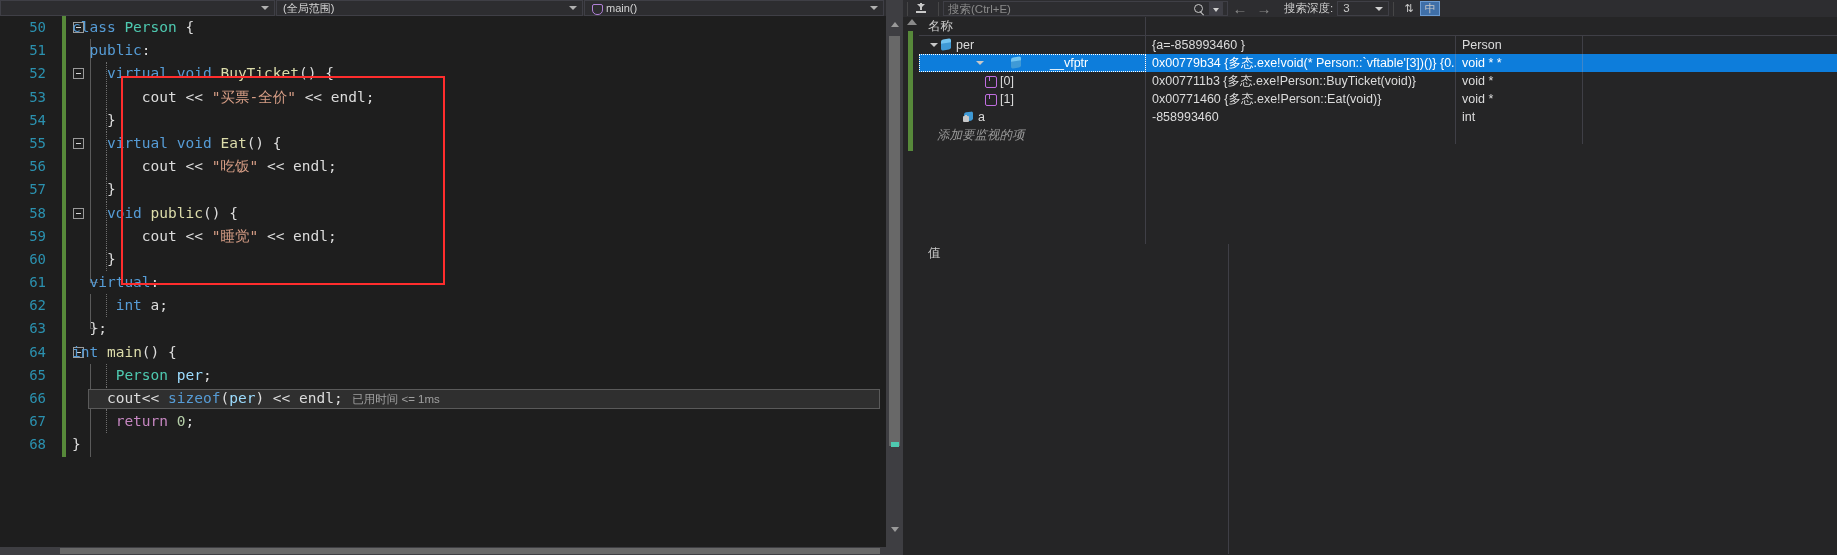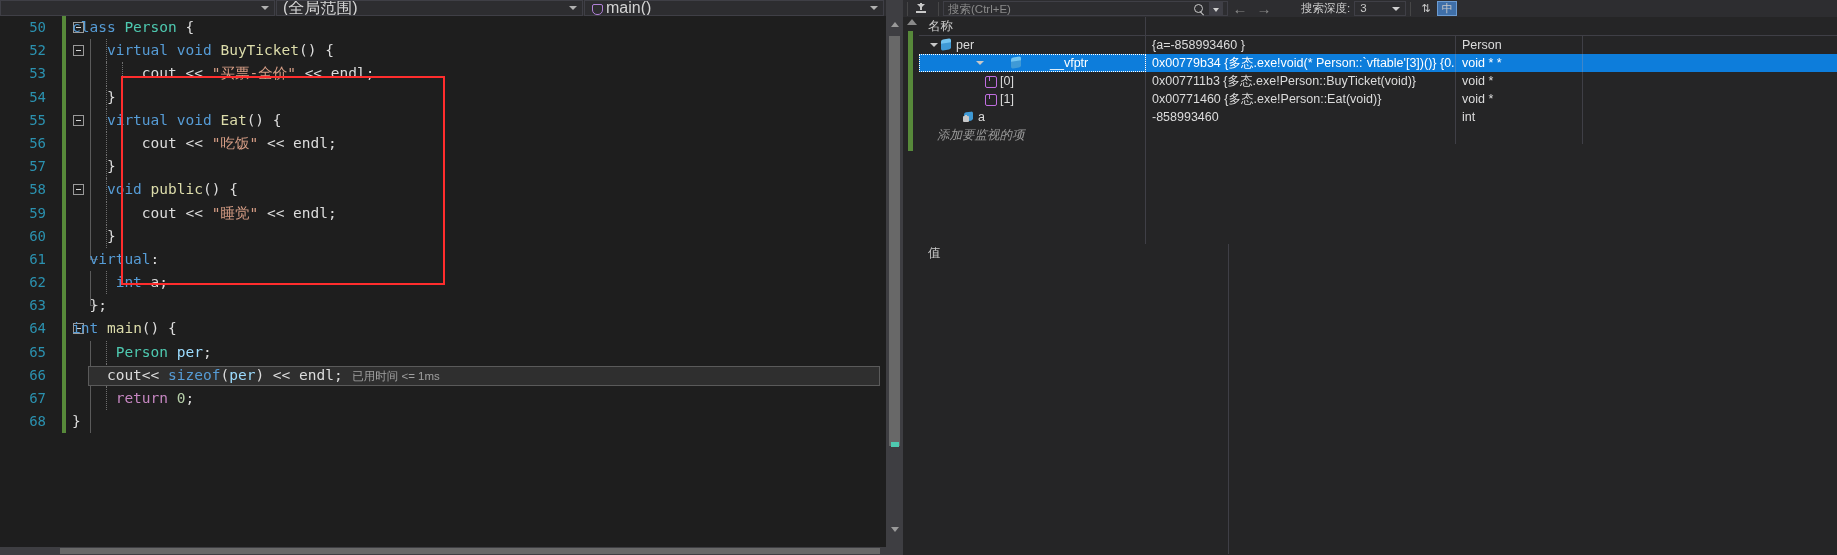--- a/index.html
+++ b/index.html
@@ -34,21 +34,21 @@
     align-items: stretch;
   }
   .nav-combo {
     position: relative;
     height: 16px;
     background: #2d2d30;
     border: 1px solid #3f3f46;
     display: flex;
     align-items: center;
     color: #d4d4d4;
-    font-size: 16px;
+    font-size: 11px;
     padding-left: 6px;
     overflow: hidden;
     white-space: nowrap;
   }
   #nav-combo-project { width: 275px; }
   #nav-combo-scope   { width: 307px; margin-left: 1px; }
   #nav-combo-func    { width: 300px; margin-left: 1px; }
   .combo-arrow {
     position: absolute;
     right: 5px; top: 50%;
@@ -337,21 +337,21 @@
   }
   .nav-arrow {
     width: 24px; height: 17px;
     position: relative;
     flex: 0 0 auto;
     color: #8a8a8a;
     font-size: 15px;
     line-height: 17px;
     text-align: center;
   }
-  #depth-label { margin-left: 25px; color: #cccccc; white-space: nowrap; }
+  #depth-label { margin-left: 8px; color: #cccccc; white-space: nowrap; }
   #depth-combo {
     width: 52px; height: 15px;
     background: #2d2d30;
     border: 1px solid #3f3f46;
     margin-left: 4px;
     position: relative;
     flex: 0 0 auto;
     color: #c8c8c8;
     font-size: 11.5px;
     line-height: 13px;
@@ -550,20 +550,21 @@
       </div>
       <div class="nav-combo" id="nav-combo-func">
         <span class="fn-icon"></span>
         <span class="nav-label">main()</span>
         <span class="combo-arrow"></span>
       </div>
     </div>
 
     <div id="code-area">
         <div class="code-row"><div class="gutter-num">50</div><div class="change-bar"></div><div class="fold"></div><div class="code-text"><span class="kw">class</span> <span class="type">Person</span> <span class="punct">{</span></div></div>
+        <div class="code-row"><div class="gutter-num">51</div><div class="change-bar"></div><div class="guide" style="left: 90px;"></div><div class="code-text">  <span class="kw">public</span><span class="punct">:</span></div></div>
         <div class="code-row"><div class="gutter-num">52</div><div class="change-bar"></div><div class="guide" style="left: 90px;"></div><div class="guide dotted" style="left: 106px;"></div><div class="fold"></div><div class="code-text">    <span class="kw">virtual</span> <span class="kw">void</span> <span class="fn">BuyTicket</span><span class="punct">() {</span></div></div>
         <div class="code-row"><div class="gutter-num">53</div><div class="change-bar"></div><div class="guide" style="left: 90px;"></div><div class="guide dotted" style="left: 106px;"></div><div class="guide dotted" style="left: 122px;"></div><div class="code-text">        <span class="ident">cout</span> <span class="punct">&lt;&lt;</span> <span class="str">"买票-全价"</span> <span class="punct">&lt;&lt;</span> <span class="ident">endl</span><span class="punct">;</span></div></div>
         <div class="code-row"><div class="gutter-num">54</div><div class="change-bar"></div><div class="guide" style="left: 90px;"></div><div class="guide dotted" style="left: 106px;"></div><div class="code-text">    <span class="punct">}</span></div></div>
         <div class="code-row"><div class="gutter-num">55</div><div class="change-bar"></div><div class="guide" style="left: 90px;"></div><div class="guide dotted" style="left: 106px;"></div><div class="fold"></div><div class="code-text">    <span class="kw">virtual</span> <span class="kw">void</span> <span class="fn">Eat</span><span class="punct">() {</span></div></div>
         <div class="code-row"><div class="gutter-num">56</div><div class="change-bar"></div><div class="guide" style="left: 90px;"></div><div class="guide dotted" style="left: 106px;"></div><div class="guide dotted" style="left: 122px;"></div><div class="code-text">        <span class="ident">cout</span> <span class="punct">&lt;&lt;</span> <span class="str">"吃饭"</span> <span class="punct">&lt;&lt;</span> <span class="ident">endl</span><span class="punct">;</span></div></div>
         <div class="code-row"><div class="gutter-num">57</div><div class="change-bar"></div><div class="guide" style="left: 90px;"></div><div class="guide dotted" style="left: 106px;"></div><div class="code-text">    <span class="punct">}</span></div></div>
         <div class="code-row"><div class="gutter-num">58</div><div class="change-bar"></div><div class="guide" style="left: 90px;"></div><div class="guide dotted" style="left: 106px;"></div><div class="fold"></div><div class="code-text">    <span class="kw">void</span> <span class="fn">public</span><span class="punct">() {</span></div></div>
         <div class="code-row"><div class="gutter-num">59</div><div class="change-bar"></div><div class="guide" style="left: 90px;"></div><div class="guide dotted" style="left: 106px;"></div><div class="guide dotted" style="left: 122px;"></div><div class="code-text">        <span class="ident">cout</span> <span class="punct">&lt;&lt;</span> <span class="str">"睡觉"</span> <span class="punct">&lt;&lt;</span> <span class="ident">endl</span><span class="punct">;</span></div></div>
         <div class="code-row"><div class="gutter-num">60</div><div class="change-bar"></div><div class="guide" style="left: 90px;"></div><div class="guide dotted" style="left: 106px;"></div><div class="code-text">    <span class="punct">}</span></div></div>
         <div class="code-row"><div class="gutter-num">61</div><div class="change-bar"></div><div class="guide end" style="left: 90px;"></div><div class="code-text">  <span class="kw">virtual</span><span class="punct">:</span></div></div>

